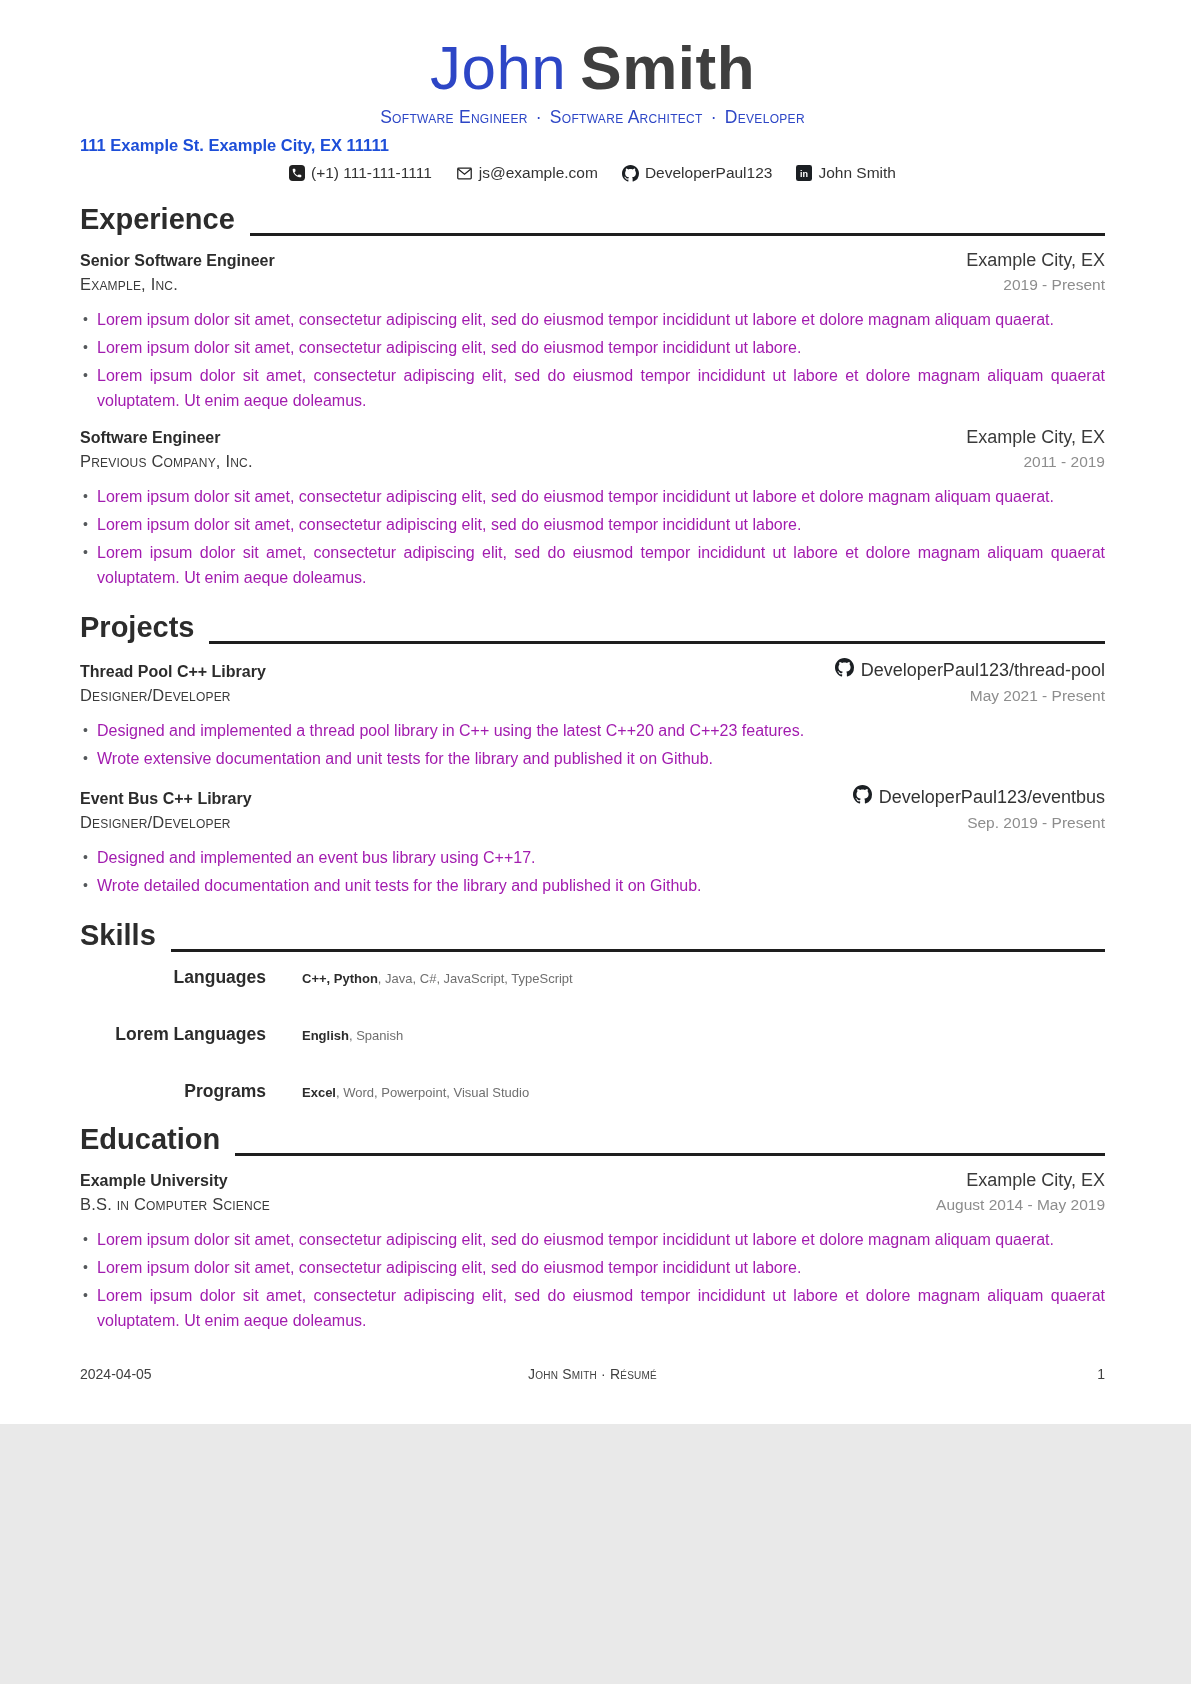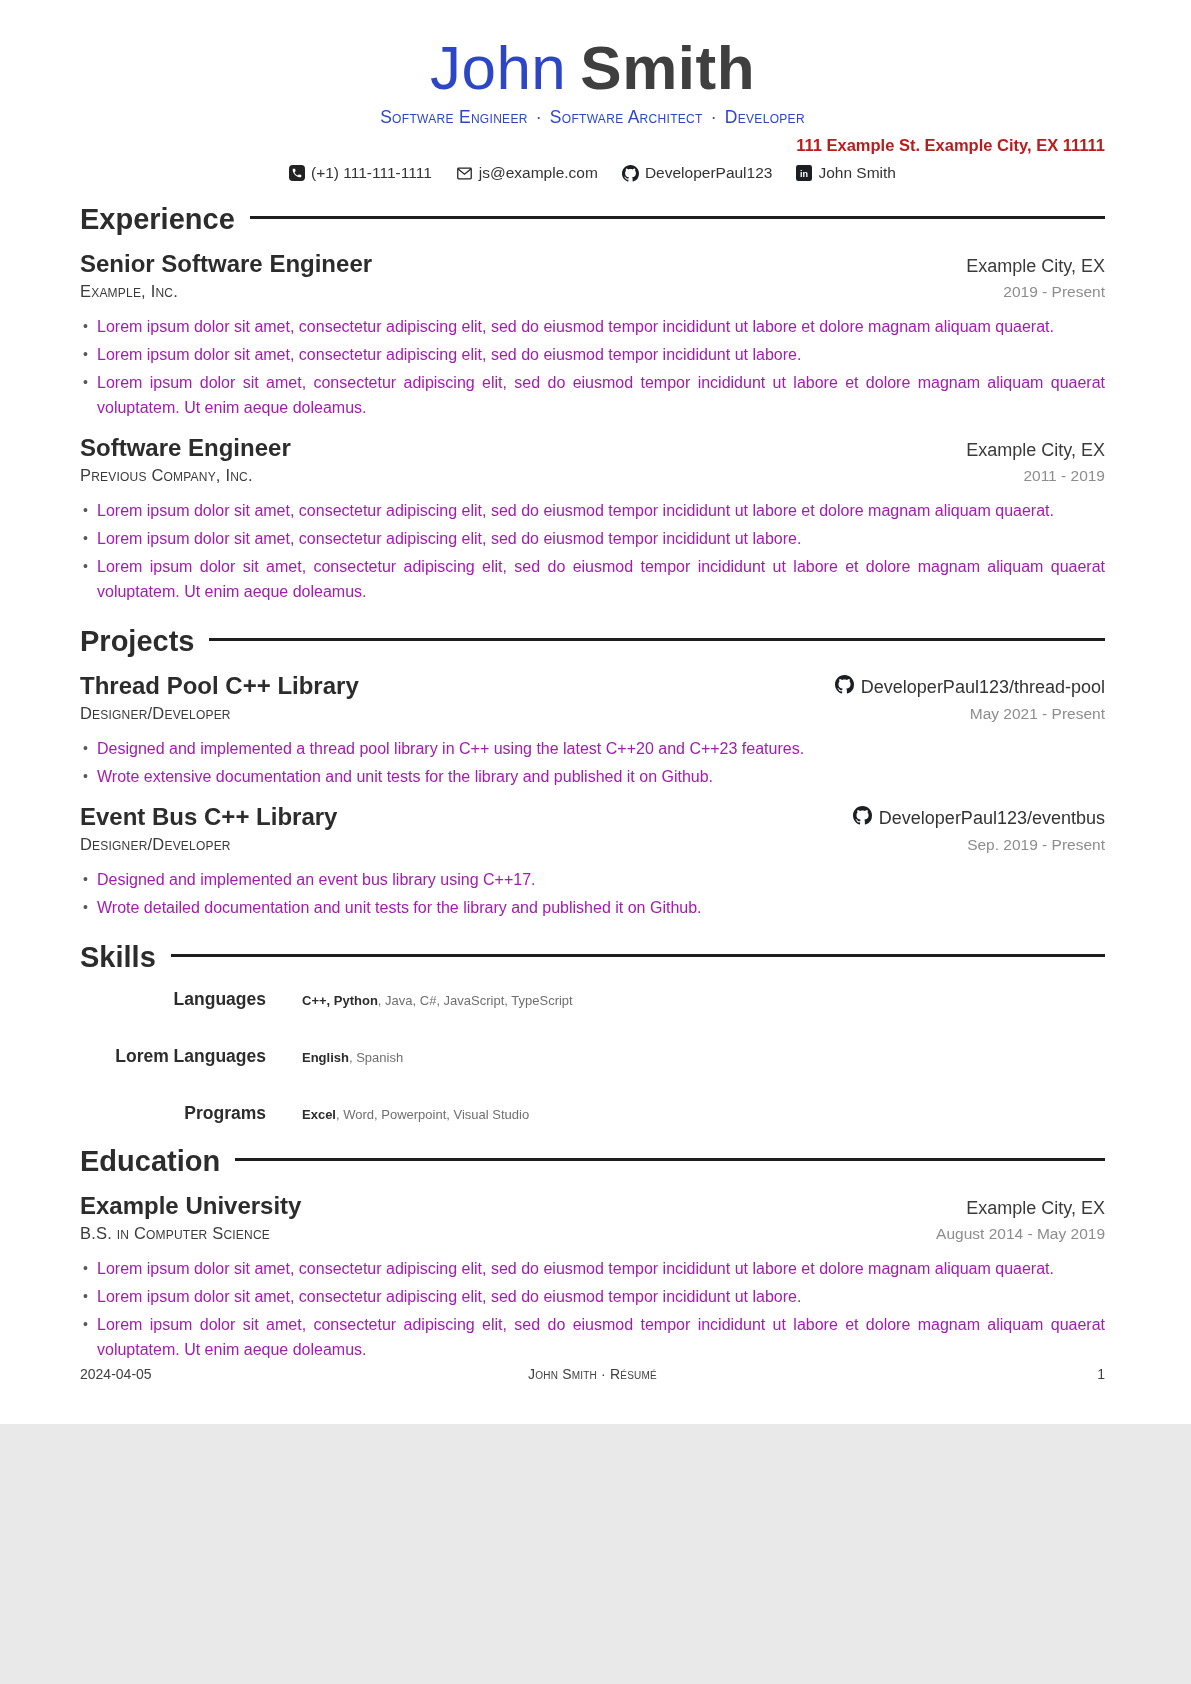--- a/index.html
+++ b/index.html
@@ -12,35 +12,35 @@
   }
   
   .name { text-align: center; font-size: 62px; line-height: 68px; letter-spacing: 0.5px; }
   .name .first { color: #2d46c6; font-weight: 200; }
   .name .last  { color: #3f3f3f; font-weight: 700; margin-left: 14px; }
   .taglines {
     text-align: center; margin-top: 5px;
     color: #2d46c6; font-variant: small-caps; font-size: 17.5px; letter-spacing: 0.3px;
   }
   .taglines .dot { margin: 0 8px; }
-  .address { text-align: right; margin-top: 8px; font-weight: 700; font-size: 16.5px; color: #b91c1c; }
+  .address { text-align: left; margin-top: 8px; font-weight: 700; font-size: 16.5px; color: #1d4ed8; }
   .contacts {
     display: flex; justify-content: center; align-items: center; gap: 24px;
     margin-top: 9px; font-size: 15.5px; color: #333;
   }
   .contact { display: flex; align-items: center; gap: 6px; text-decoration: none; color: #333; }
   .contact svg { display: block; }
   
   .section { margin-top: 21px; }
-  .section-head { display: flex; align-items: flex-start; }
+  .section-head { display: flex; align-items: flex-end; }
   .section-title { font-size: 29px; font-weight: 700; color: #2c2c2c; white-space: nowrap; }
   .section-rule { flex: 1; border-top: 3.5px solid #1e1e1e; margin-left: 15px; margin-top: 13px; }
   .entry { margin-top: 14px; }
   .entry-row { display: flex; justify-content: space-between; align-items: baseline; }
-  .entry-title { font-size: 24px; font-weight: 700; color: #2c2c2c; }
+  .entry-title { font-size: 16px; font-weight: 700; color: #2c2c2c; }
   .entry-loc { font-size: 18px; color: #3a3a3a; text-align: right; }
   .entry-sub { font-variant: small-caps; font-size: 16.5px; color: #3a3a3a; letter-spacing: 0.2px; }
   .entry-row.sub { margin-top: 4px; }
   .entry-dates { font-size: 15.5px; color: #8d8d8d; }
   .entry-repo { display: flex; align-items: center; gap: 7px; font-size: 18px; color: #333; text-decoration: none; }
   .bullets { margin: 13px 0 0 0; padding: 0; list-style: none; }
   .bullets li {
     position: relative; padding-left: 17px; margin-bottom: 3px;
     font-size: 16px; line-height: 25px; color: #a21caf;
     text-align: justify; hyphens: auto; -webkit-hyphens: auto;

